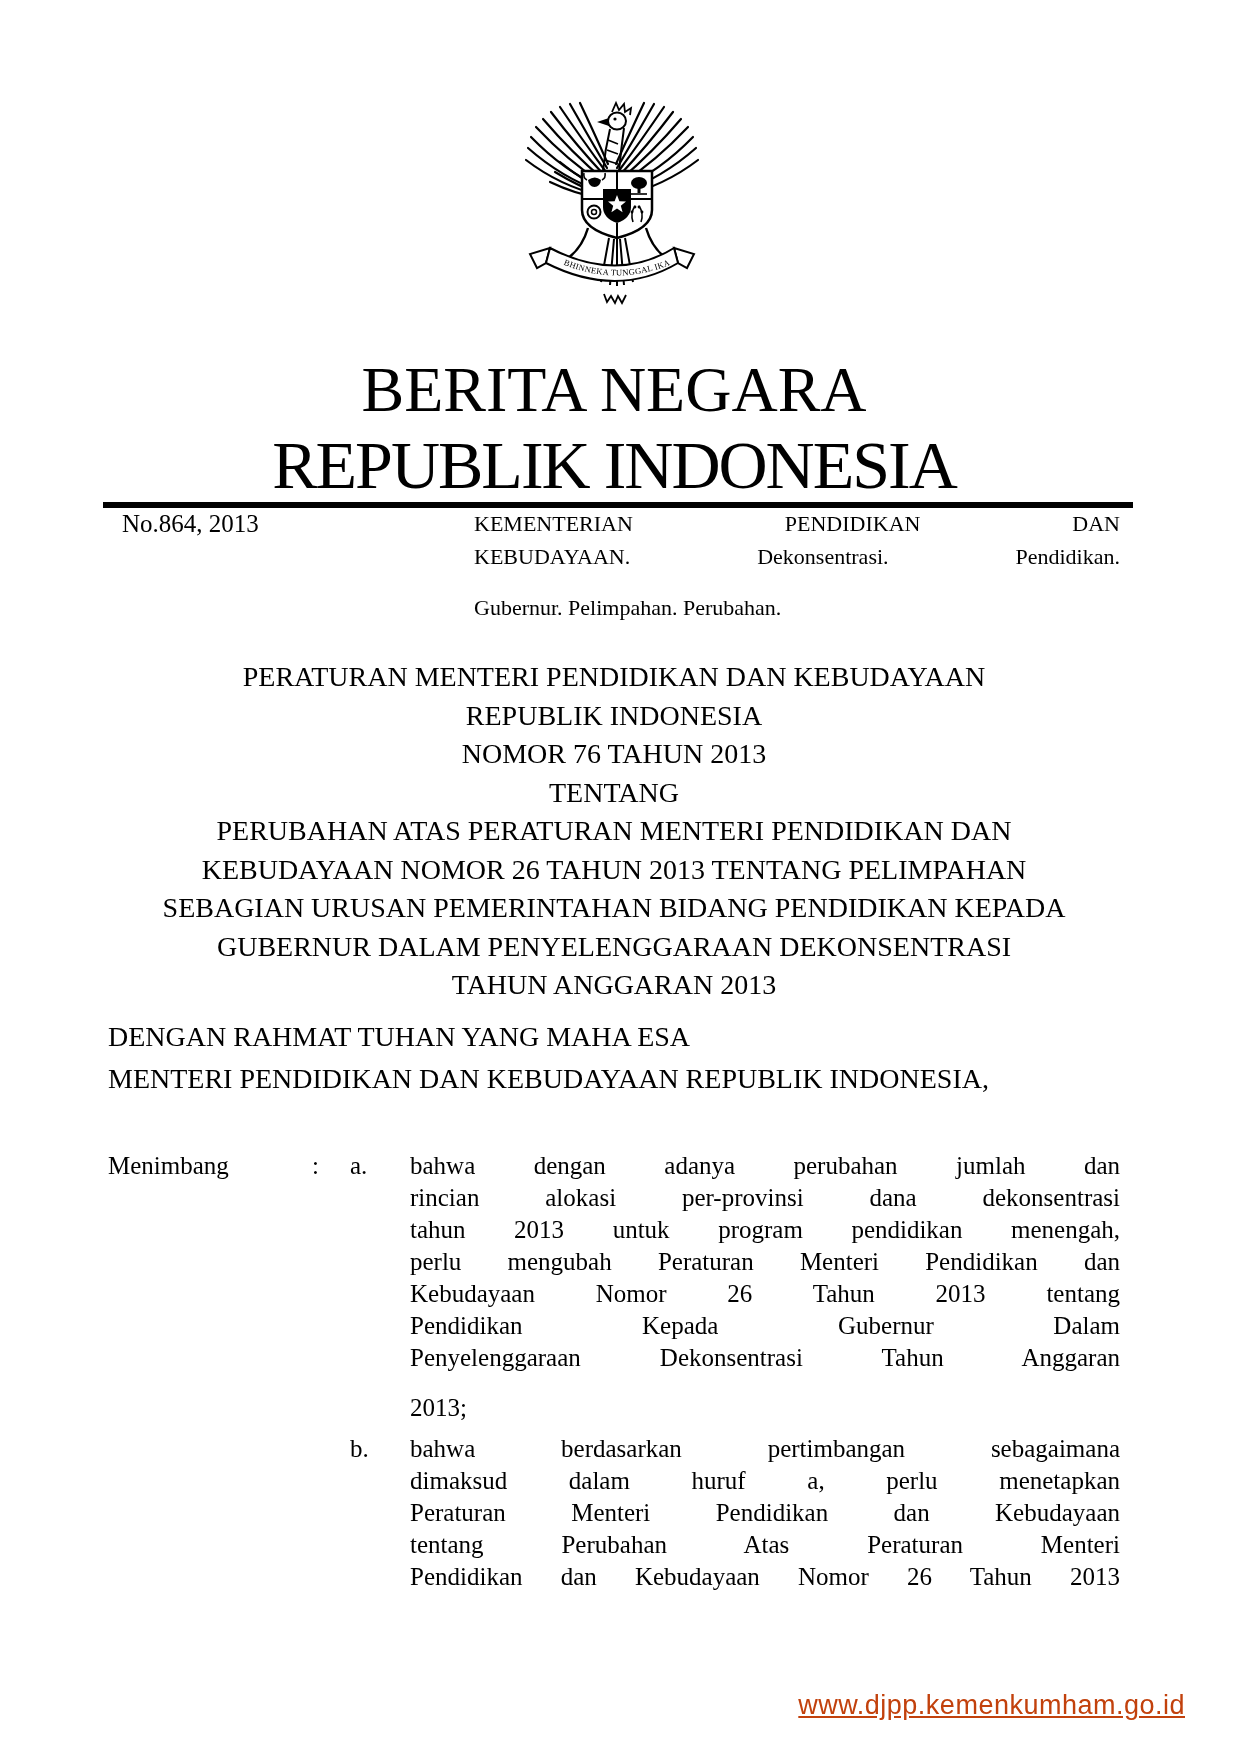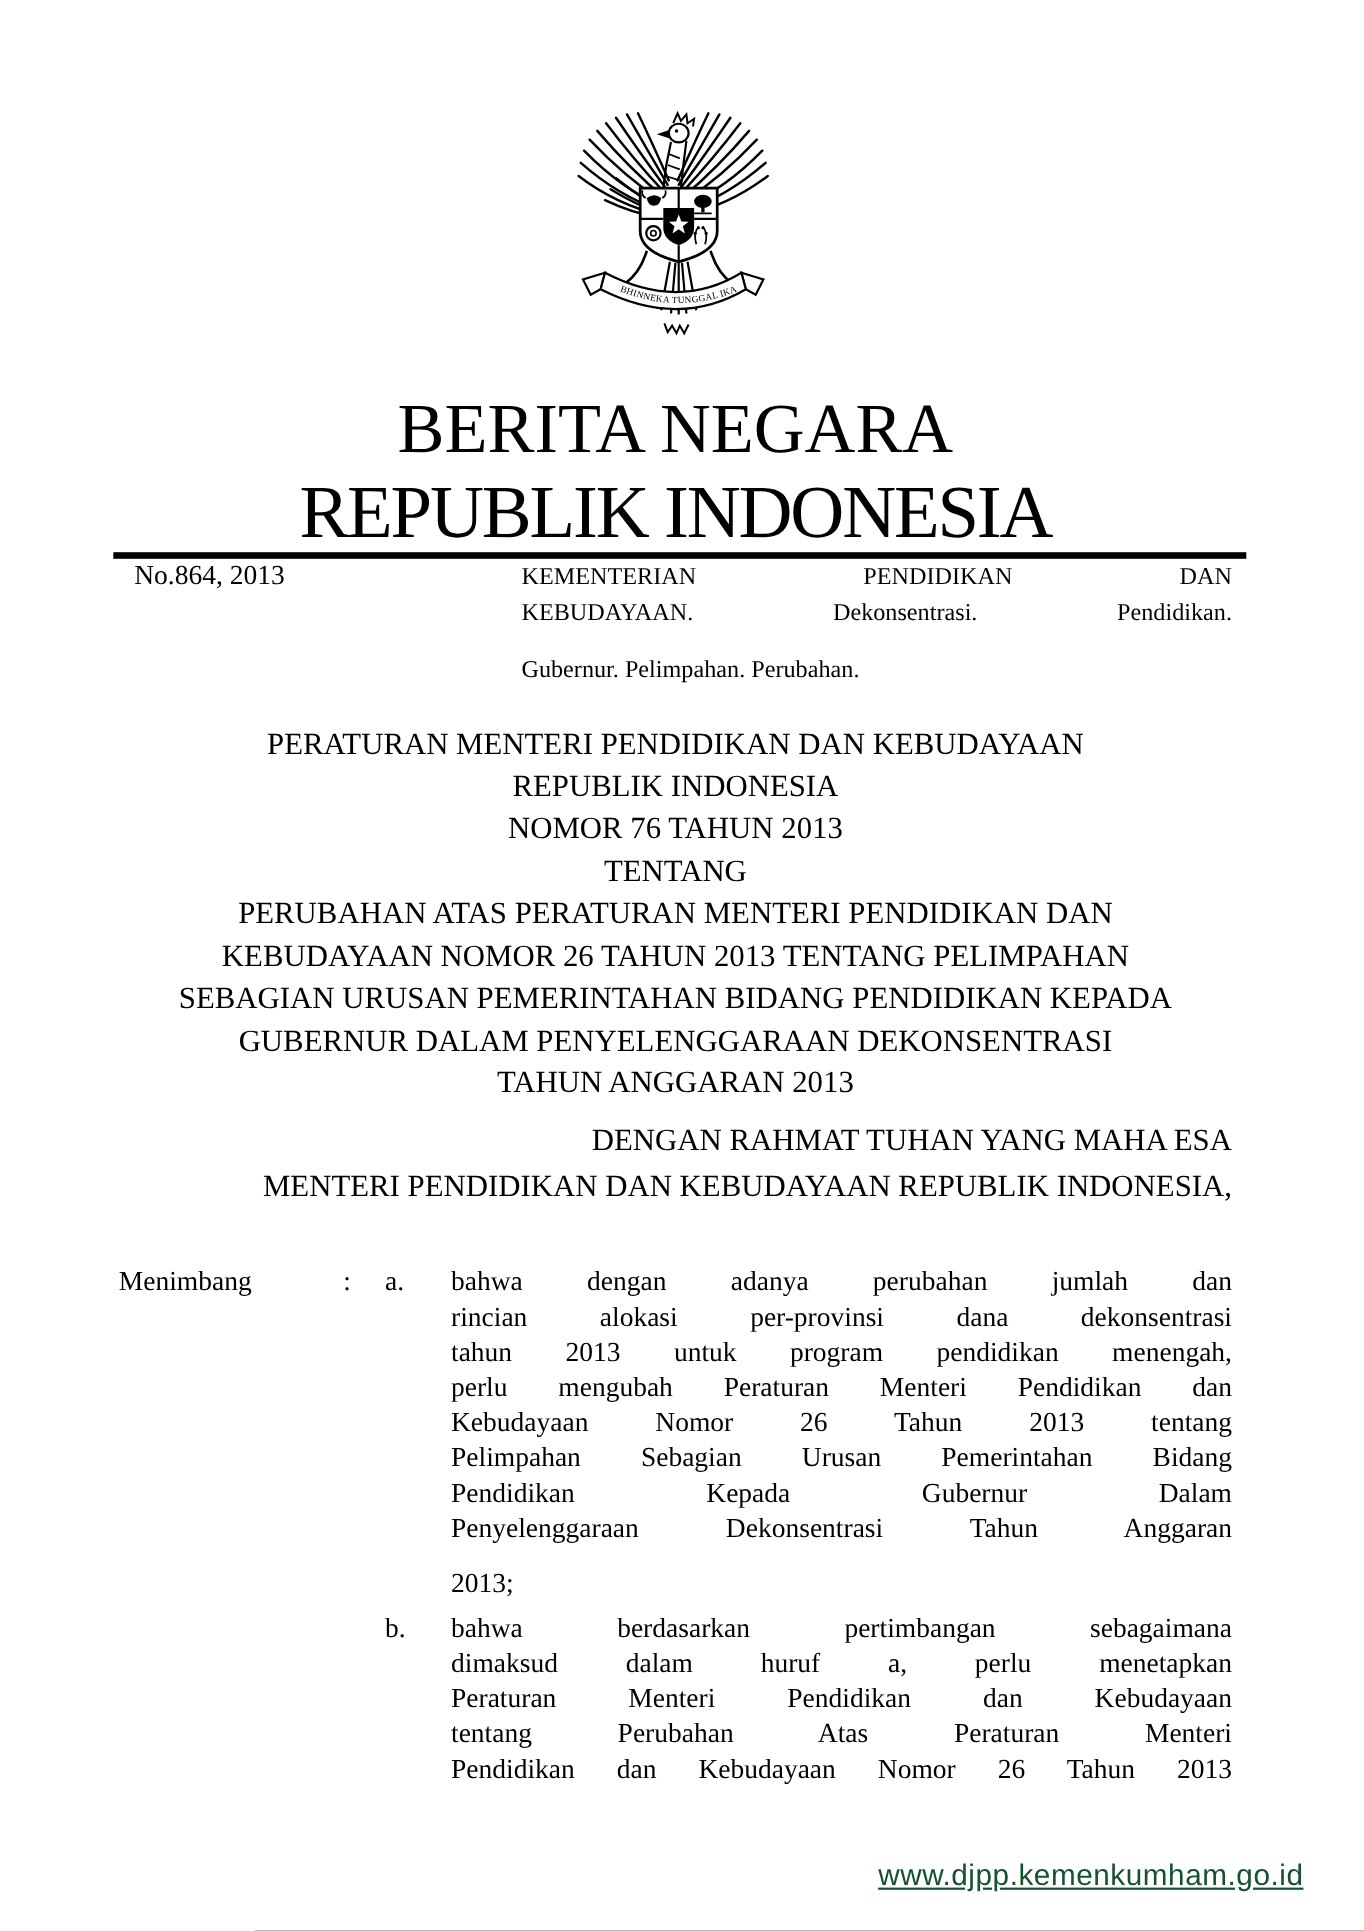--- a/index.html
+++ b/index.html
@@ -6,30 +6,30 @@
   .page{position:relative;width:1240px;height:1755px;background:#ffffff;color:#000;
         font-family:"Liberation Serif",serif;overflow:hidden;margin:0 auto;}
   .emblem{position:absolute;left:520px;top:98px;width:184px;height:208px;}
   .masthead{position:absolute;left:108px;top:354px;width:1012px;text-align:center;font-weight:normal;}
   .m1{font-size:64px;line-height:72px;}
   .m2{font-size:68px;line-height:78px;letter-spacing:-2px;}
   .rule{position:absolute;left:103px;top:502px;width:1030px;height:6px;background:#000;}
   .gnum{position:absolute;left:108px;top:507px;font-size:25px;line-height:33px;margin-left:14px;}
   .gsubject{position:absolute;left:474px;top:507px;width:646px;font-size:22px;line-height:33px;}
   .rtitle{position:absolute;left:108px;top:658px;width:1012px;font-size:28px;line-height:38.5px;}
-  .invoc{position:absolute;left:108px;width:1012px;text-align:right;font-size:28px;line-height:30px;}
+  .invoc{position:absolute;left:108px;width:1012px;text-align:left;font-size:28px;line-height:30px;}
   .i1{top:1022px}.i2{top:1064px}
   .cons{position:absolute;left:108px;top:1150px;width:1012px;font-size:25px;line-height:32px;}
   .cons-row{display:grid;grid-template-columns:204px 38px 60px 710px;}
   .row-b{margin-top:9px;}
   .jline{text-align:justify;text-align-last:justify;}
   .jline.last-left{text-align-last:left;margin-top:18px;}
   .cline{text-align:center;}
   .watermark{position:absolute;top:1690px;right:55px;font-family:"Liberation Sans",sans-serif;
-             font-size:27px;color:#14532d;text-decoration:underline;letter-spacing:0.5px;text-align:right;}
+             font-size:27px;color:#c2410c;text-decoration:underline;letter-spacing:0.5px;text-align:right;}
 </style>
 </head>
 <body>
 
 <div class="page">
 
   <div class="emblem">
     <svg width="184" height="208" viewBox="0 0 184 208" xmlns="http://www.w3.org/2000/svg" xmlns:xlink="http://www.w3.org/1999/xlink">
       <g stroke="#000" stroke-width="2.2" stroke-linecap="round" fill="none">
         <path d="M82,98 Q40,88 6,62"></path>
@@ -130,21 +130,20 @@
     <div class="cons-row">
       <div class="cons-label">Menimbang</div>
       <div class="cons-colon">:</div>
       <div class="cons-marker">a.</div>
       <div class="cons-text">
           <div class="jline">bahwa dengan adanya perubahan jumlah dan</div>
           <div class="jline">rincian alokasi per-provinsi dana dekonsentrasi</div>
           <div class="jline">tahun 2013 untuk program pendidikan menengah,</div>
           <div class="jline">perlu mengubah Peraturan Menteri Pendidikan dan</div>
           <div class="jline">Kebudayaan Nomor 26 Tahun 2013 tentang</div>
-          <div class="jline">Pelimpahan Sebagian Urusan Pemerintahan Bidang</div>
           <div class="jline">Pendidikan Kepada Gubernur Dalam</div>
           <div class="jline">Penyelenggaraan Dekonsentrasi Tahun Anggaran</div>
           <div class="jline last-left">2013;</div>
         </div>
     </div>
     <div class="cons-row row-b">
       <div class="cons-label"></div>
       <div class="cons-colon"></div>
       <div class="cons-marker">b.</div>
       <div class="cons-text">

